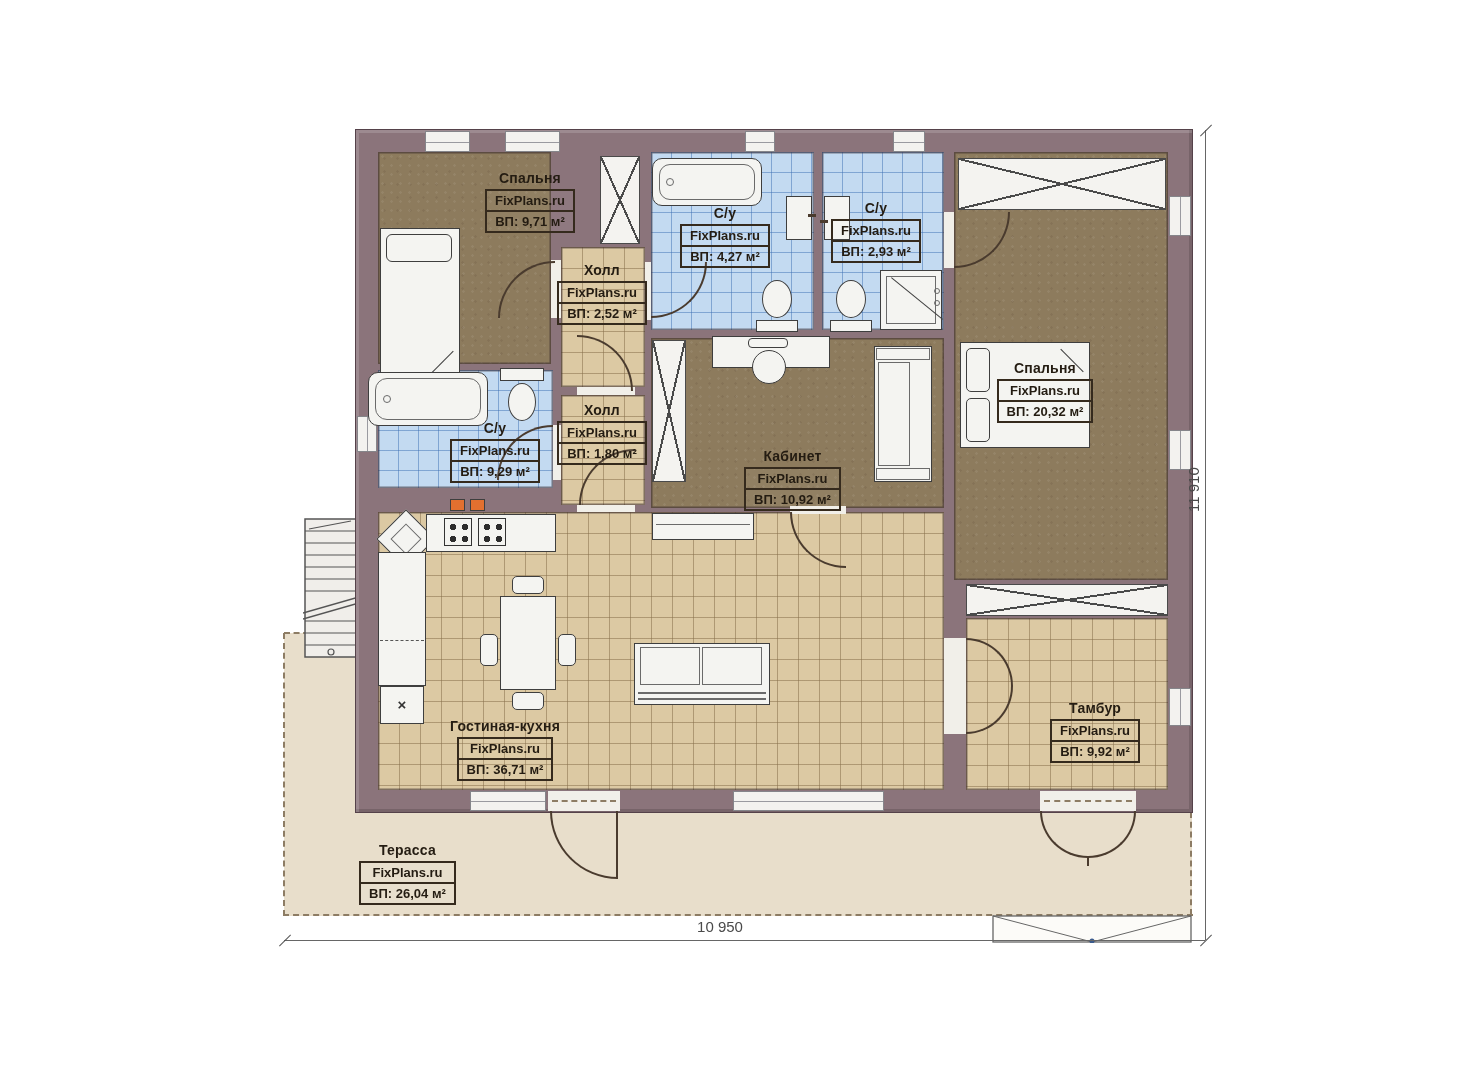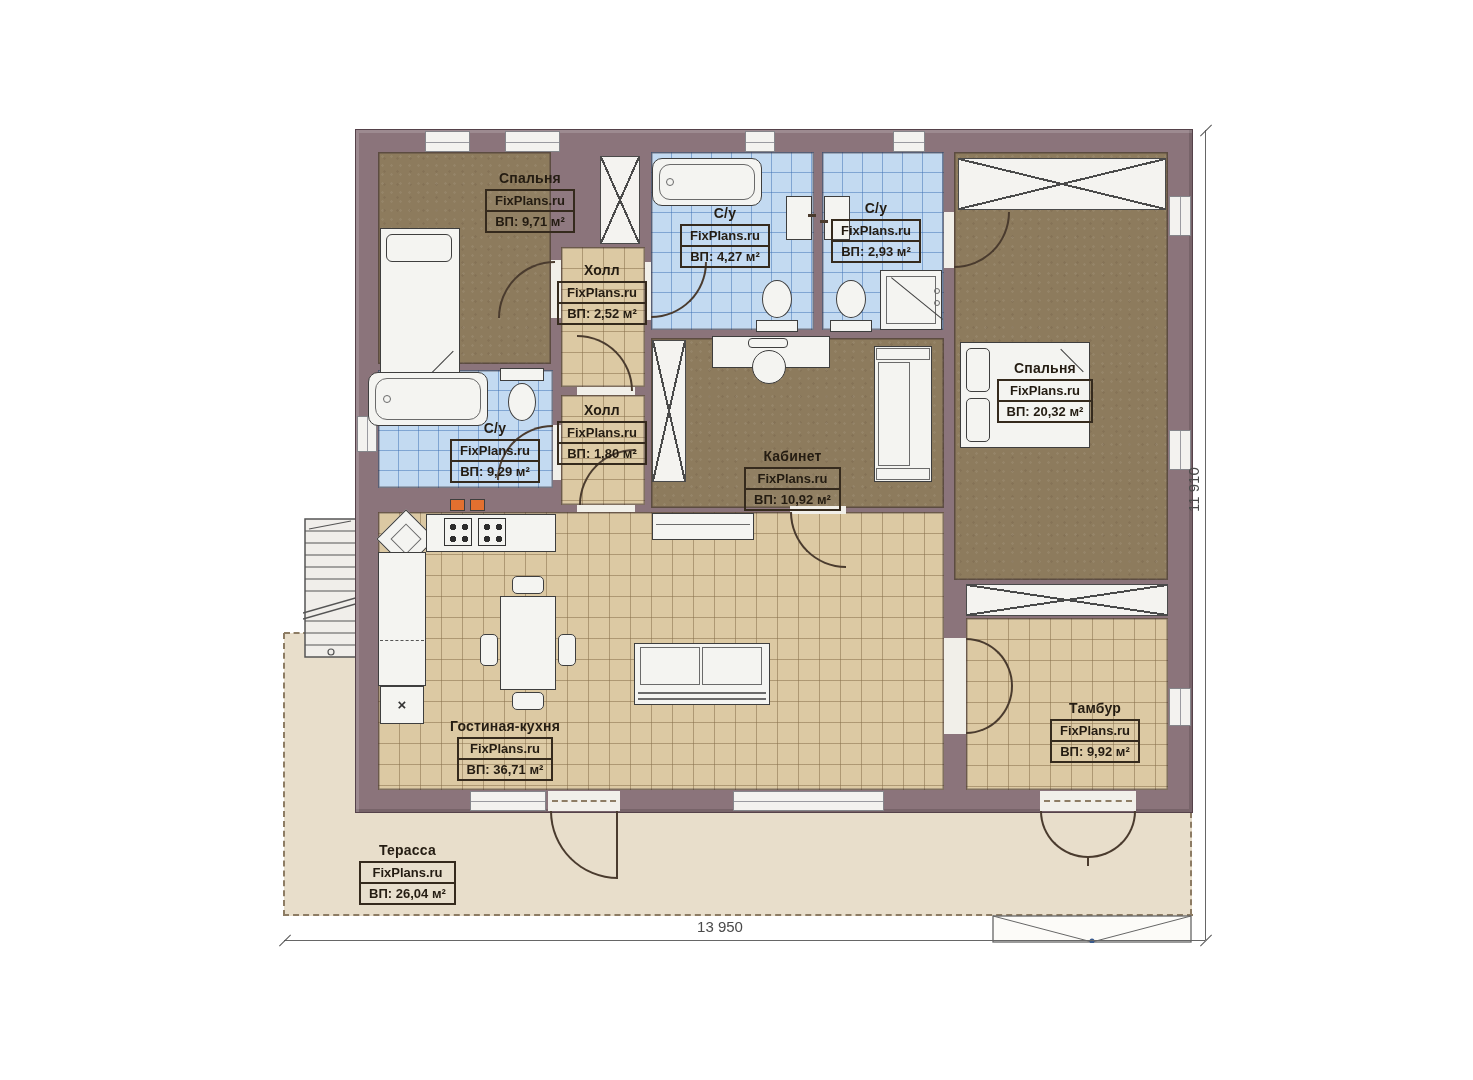--- a/index.html
+++ b/index.html
@@ -290,19 +290,19 @@
   </div>
   <div class="room-label" style="left:350px; top:842px; width:115px;">
     <div class="room-name">Терасса</div>
     <div class="label-box"><div class="row">FixPlans.ru</div>
       <div class="row">ВП: 26,04 м²</div></div>
   </div>
 
   <div class="dim-line-h" style="left:284px; top:940px; width:921px;"></div>
   <div class="tick" style="left:277px; top:940px;"></div>
   <div class="tick" style="left:1198px; top:940px;"></div>
-  <div class="dim-text" style="left:660px; top:918px; width:120px; text-align:center;">13 950</div>
+  <div class="dim-text" style="left:660px; top:918px; width:120px; text-align:center;">10 950</div>
 
   <div class="dim-line-v" style="left:1205px; top:130px; height:810px;"></div>
   <div class="tick" style="left:1198px; top:130px;"></div>
   <div class="dim-text vert-text" style="left:1185px; top:440px; height:100px; text-align:center;">11 910</div>
 
 </div>
 
 </body></html>

